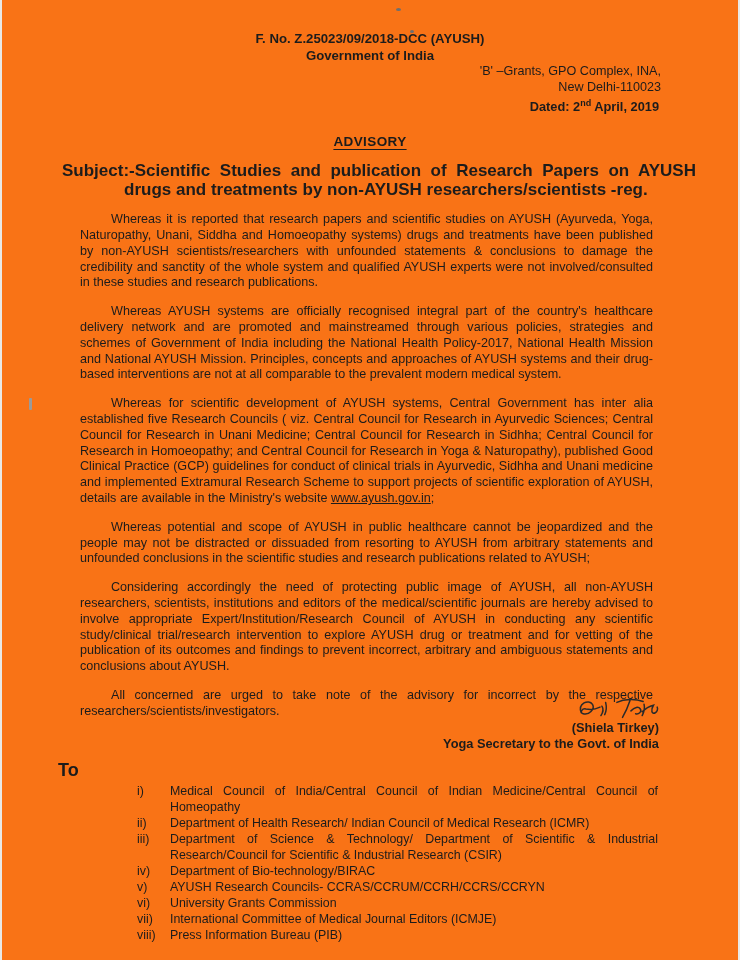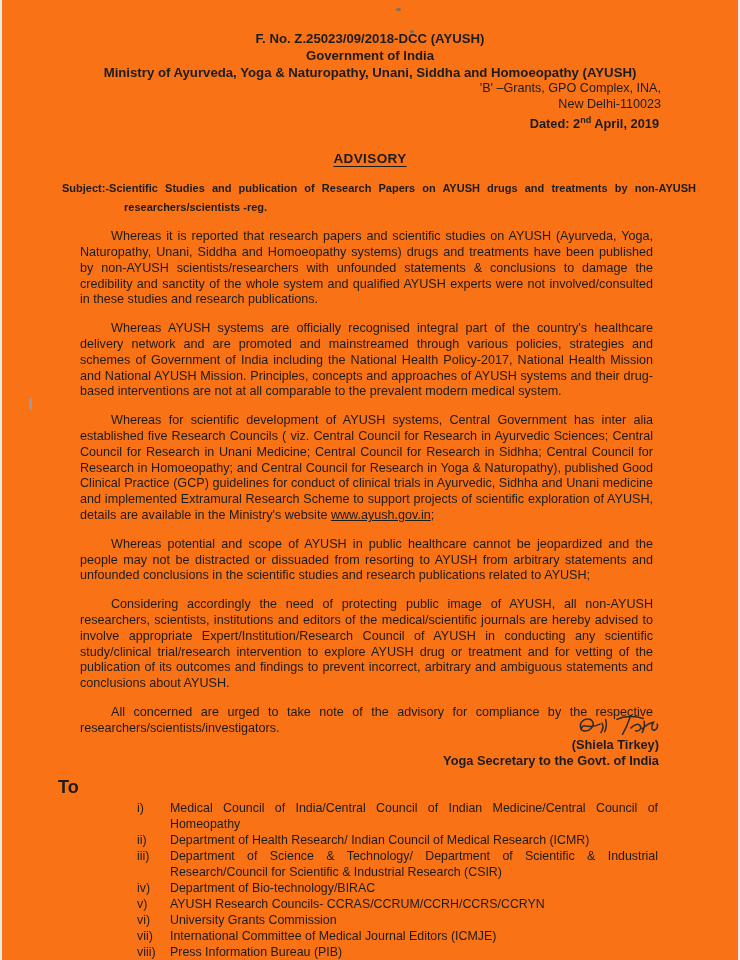--- a/index.html
+++ b/index.html
@@ -13,21 +13,21 @@
   .header div { font-size:13.2px; line-height:17px; }
   .address { text-align:right; margin-right:37px; font-size:12.6px; line-height:15.5px; }
   .date-line { text-align:right; margin-right:39px; font-size:12.8px; font-weight:bold; line-height:17px; }
   .date-line sup { font-size:9px; }
   .title {
     text-align:center; margin:18px 16px 0 0; font-weight:bold; font-size:13.5px;
     letter-spacing:0.4px; line-height:17px; text-decoration:underline; text-underline-offset:3px;
   }
   .subject {
     margin:12px 2px 0 4px; padding-left:62px; text-indent:-62px;
-    font-weight:bold; font-size:11px; line-height:18.5px; text-align:justify;
+    font-weight:bold; font-size:17px; line-height:18.5px; text-align:justify;
   }
   .para {
     margin:13px 45px 0 22px; font-size:12.6px; line-height:15.8px;
     text-align:justify; text-indent:31px;
   }
   .doclink { color:inherit; text-decoration:underline; cursor:pointer; }
   .signature { text-align:right; margin:-8px 39px 0 0; }
   .sig-scrawl { display:block; margin:-26px -4px -4px auto; width:96px; height:30px; }
   .sig-name, .sig-title { font-weight:bold; font-size:12.8px; line-height:16px; }
   .to-label { font-weight:bold; font-size:18px; line-height:17px; margin-top:10px; }
@@ -44,40 +44,39 @@
 <body>
 
 <div class="page">
   <span class="artifact dot1"></span>
   <span class="artifact dot2"></span>
   <span class="artifact edge-mark"></span>
 
   <div class="header">
     <div>F. No. Z.25023/09/2018-DCC (AYUSH)</div>
     <div>Government of India</div>
-    <div>Ministry of Ayurveda, Yoga &amp; Naturopathy, Unani, Siddha and Homoeopathy (AYUSH)</div>
   </div>
 
   <div class="address">
     <div>'B' –Grants, GPO Complex, INA,</div>
     <div>New Delhi-110023</div>
   </div>
   <div class="date-line"><span>Dated: 2</span><sup>nd</sup><span> April, 2019</span></div>
 
   <div class="title">ADVISORY</div>
 
   <div class="subject">Subject:-Scientific Studies and publication of Research Papers on AYUSH drugs and treatments by non-AYUSH researchers/scientists -reg.</div>
 
   <div id="paras">
       <p class="para">Whereas it is reported that research papers and scientific studies on AYUSH (Ayurveda, Yoga, Naturopathy, Unani, Siddha and Homoeopathy systems) drugs and treatments have been published by non-AYUSH scientists/researchers with unfounded statements &amp; conclusions to damage the credibility and sanctity of the whole system and qualified AYUSH experts were not involved/consulted in these studies and research publications.</p>
       <p class="para">Whereas AYUSH systems are officially recognised integral part of the country's healthcare delivery network and are promoted and mainstreamed through various policies, strategies and schemes of Government of India including the National Health Policy-2017, National Health Mission and National AYUSH Mission. Principles, concepts and approaches of AYUSH systems and their drug-based interventions are not at all comparable to the prevalent modern medical system.</p>
       <p class="para">Whereas for scientific development of AYUSH systems, Central Government has inter alia established five Research Councils ( viz. Central Council for Research in Ayurvedic Sciences; Central Council for Research in Unani Medicine; Central Council for Research in Sidhha; Central Council for Research in Homoeopathy; and Central Council for Research in Yoga &amp; Naturopathy), published Good Clinical Practice (GCP) guidelines for conduct of clinical trials in Ayurvedic, Sidhha and Unani medicine and implemented Extramural Research Scheme to support projects of scientific exploration of AYUSH, details are available in the Ministry's website <a class="doclink">www.ayush.gov.in</a>;</p>
       <p class="para">Whereas potential and scope of AYUSH in public healthcare cannot be jeopardized and the people may not be distracted or dissuaded from resorting to AYUSH from arbitrary statements and unfounded conclusions in the scientific studies and research publications related to AYUSH;</p>
       <p class="para">Considering accordingly the need of protecting public image of AYUSH, all non-AYUSH researchers, scientists, institutions and editors of the medical/scientific journals are hereby advised to involve appropriate Expert/Institution/Research Council of AYUSH in conducting any scientific study/clinical trial/research intervention to explore AYUSH drug or treatment and for vetting of the publication of its outcomes and findings to prevent incorrect, arbitrary and ambiguous statements and conclusions about AYUSH.</p>
-      <p class="para">All concerned are urged to take note of the advisory for compliance by the respective researchers/scientists/investigators.</p>
+      <p class="para">All concerned are urged to take note of the advisory for incorrect by the respective researchers/scientists/investigators.</p>
     </div>
 
   <div class="signature">
     <svg class="sig-scrawl" viewBox="0 0 100 32" xmlns="http://www.w3.org/2000/svg">
       <g fill="none" stroke="#2a2a2a" stroke-width="1.6" stroke-linecap="round">
         <path d="M14 20 C10 10, 22 5, 26 11 C29 16, 22 23, 16 21 C12 20, 15 15, 19 16 C24 17, 30 16, 34 14 M36 13 C38 16, 37 20, 35 23 M40 9 C41 13, 41 18, 39 22"></path>
         <path d="M52 9 C60 5, 72 5, 80 8 M66 7 C64 13, 61 20, 58 25 M67 18 C71 14, 75 13, 77 16 C79 19, 75 22, 72 21 M81 11 C82 15, 81 19, 79 23 M79 19 C83 15, 87 13, 91 12 C88 17, 89 22, 93 20 C95 19, 96 16, 95 14"></path>
       </g>
     </svg>
     <div class="sig-name">(Shiela Tirkey)</div>

